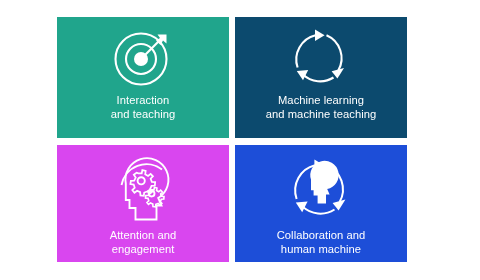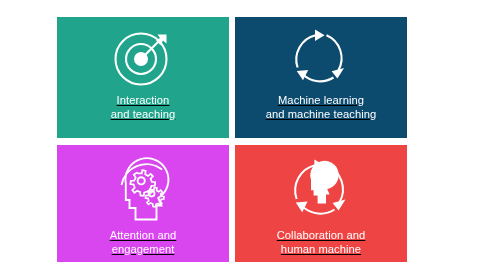--- a/index.html
+++ b/index.html
@@ -34,21 +34,20 @@
     row-gap: 7px;
   }
 
   .card {
     position: relative;
     display: flex;
     flex-direction: column;
     align-items: center;
     justify-content: flex-start;
     overflow: hidden;
-    text-decoration: underline;
   }
 
   .card-icon {
     display: block;
     margin-top: 9px;
   }
   .card.row2 .card-icon {
     margin-top: 10px;
   }
 
@@ -62,21 +61,21 @@
     font-family: "Liberation Sans", sans-serif;
   }
   .card-label .line {
     display: block;
     white-space: nowrap;
   }
 
   .card-teal   { background: #20a58c; }
   .card-purple { background: #0c4a6e; }
   .card-orange { background: #d946ef; }
-  .card-red    { background: #ef4444; }
+  .card-red    { background: #1d4ed8; }
 
   svg { display: block; }
 </style>
 </head>
 <body>
 
 <div id="canvas">
   <div class="grid">
 
     <div class="card card-teal row1">

